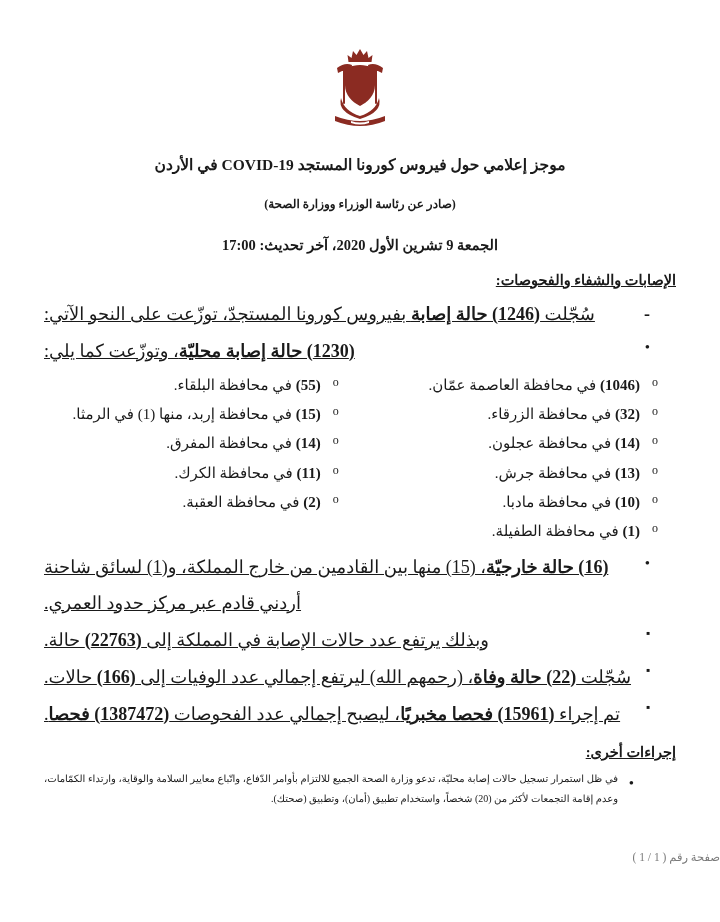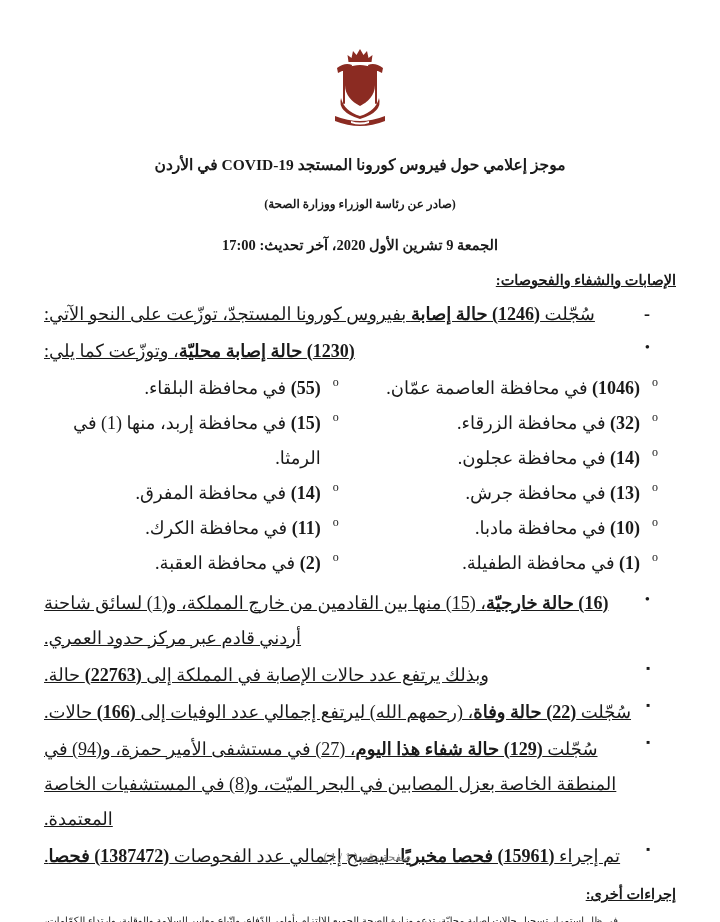--- a/index.html
+++ b/index.html
@@ -119,21 +119,21 @@
   .col {
     width: 48%;
   }
   .circ-list {
     list-style: none;
     margin: 0;
     padding: 0;
   }
   .circ-list li {
     position: relative;
-    font-size: 18px;
+    font-size: 15px;
     line-height: 1.95;
     text-align: right;
     padding-right: 18px;
   }
   .circ-list li::before {
     content: "o";
     position: absolute;
     right: 0;
     top: 0;
     font-size: 12px;
@@ -160,21 +160,20 @@
     right: 0;
     top: -1px;
     font-size: 15px;
   }
 
   .footer {
     position: absolute;
     bottom: 58px;
     left: 15px;
     right: 0;
-    text-align: center;
     font-size: 11.5px;
     color: #7a7a7a;
   }
 </style>
 </head>
 <body>
 
 <div class="page">
 
   <div class="emblem-wrap">
@@ -249,23 +248,20 @@
     <li class="bullet">
       <span><b>(16) حالة خارجيّة</b>، (15) منها بين القادمين من خارج المملكة، و(1) لسائق شاحنة أردني قادم عبر مركز حدود العمري.</span>
     </li>
     <li class="square">
       <span>وبذلك يرتفع عدد حالات الإصابة في المملكة إلى <b>(22763)</b> حالة.</span>
     </li>
     <li class="square">
       <span>سُجّلت <b>(22) حالة وفاة</b>، (رحمهم الله) ليرتفع إجمالي عدد الوفيات إلى <b>(166)</b> حالات.</span>
     </li>
     <li class="square">
-      <span>سُجّلت <b>(129) حالة شفاء هذا اليوم</b>، (27) في مستشفى الأمير حمزة، و(94) في المنطقة الخاصة بعزل المصابين في البحر الميّت، و(8) في المستشفيات الخاصة المعتمدة.</span>
-    </li>
-    <li class="square">
       <span>تم إجراء <b>(15961) فحصا مخبريًا</b>، ليصبح إجمالي عدد الفحوصات <b>(1387472) فحصا</b>.</span>
     </li>
   </ul>
 
   <div class="section-heading" style="">إجراءات أخرى:</div>
 
   <ul class="measures-list">
     <li>في ظل استمرار تسجيل حالات إصابة محليّة، تدعو وزارة الصحة الجميع للالتزام بأوامر الدّفاع، واتّباع معايير السلامة والوقاية، وارتداء الكمّامات، وعدم إقامة التجمعات لأكثر من (20) شخصاً، واستخدام تطبيق (أمان)، وتطبيق (صحتك).</li>
   </ul>
 

